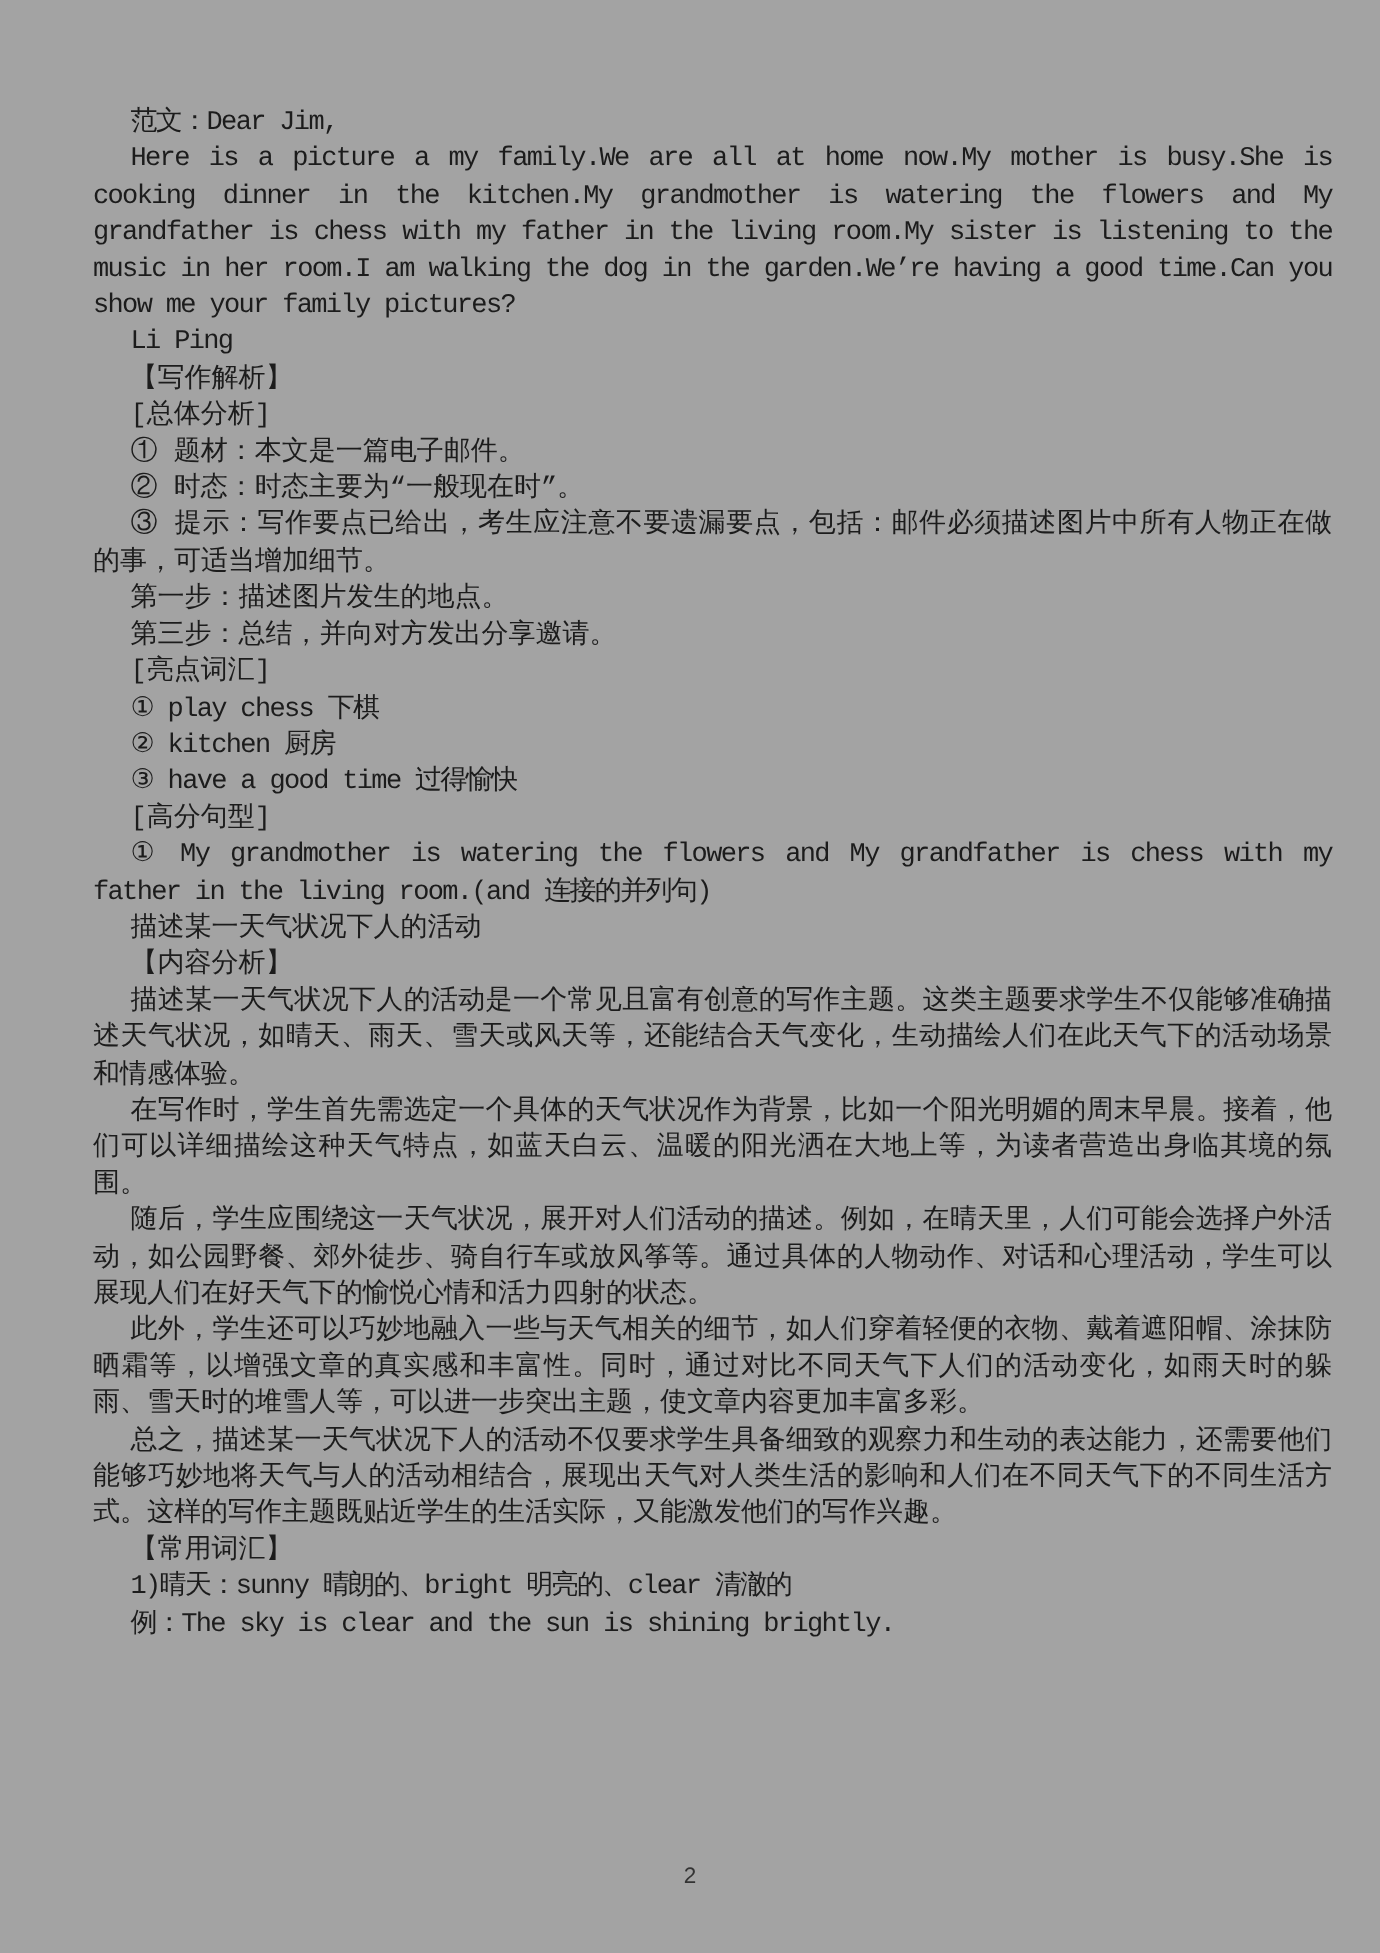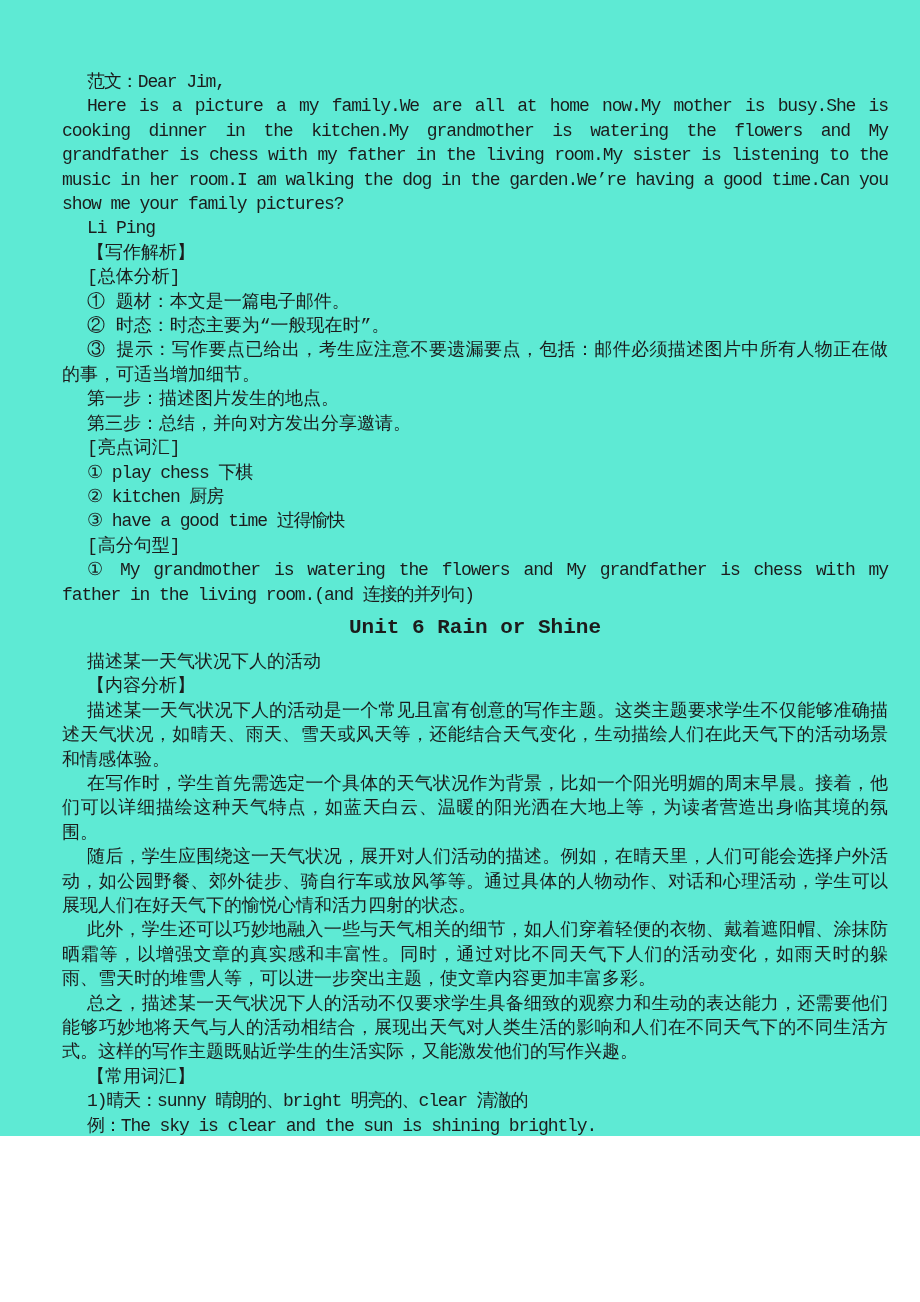--- a/index.html
+++ b/index.html
@@ -3,22 +3,22 @@
 <meta charset="utf-8">
 <style>
   html, body {
     margin: 0;
     padding: 0;
     background: #ffffff;
   }
   .page {
     position: relative;
     width: 920px;
-    height: 1136px;
-    background: #5eead4;
+    height: 1302px;
+    background: #a3a3a3;
     color: #1c1c1c;
     overflow: hidden;
     font-family: "Liberation Mono", "DejaVu Sans Mono", monospace;
   }
   .doc {
     position: absolute;
     left: 62px;
     top: 70px;
     width: 826px;
   }
@@ -71,21 +71,20 @@
       <div class="para zh">②  时态：时态主要为“一般现在时”。</div>
       <div class="para zh">③  提示：写作要点已给出，考生应注意不要遗漏要点，包括：邮件必须描述图片中所有人物正在做的事，可适当增加细节。</div>
       <div class="para zh">第一步：描述图片发生的地点。</div>
       <div class="para zh">第三步：总结，并向对方发出分享邀请。</div>
       <div class="para zh">[亮点词汇]</div>
       <div class="para en">①  play chess 下棋</div>
       <div class="para en">②  kitchen 厨房</div>
       <div class="para en">③  have a good time 过得愉快</div>
       <div class="para zh">[高分句型]</div>
       <div class="para en">① My grandmother is watering the flowers and My grandfather is chess with my father in the living room.(and 连接的并列句)</div>
-      <div class="unit-heading">Unit 6 Rain or Shine</div>
       <div class="para zh">描述某一天气状况下人的活动</div>
       <div class="para zh">【内容分析】</div>
       <div class="para zh">描述某一天气状况下人的活动是一个常见且富有创意的写作主题。这类主题要求学生不仅能够准确描述天气状况，如晴天、雨天、雪天或风天等，还能结合天气变化，生动描绘人们在此天气下的活动场景和情感体验。</div>
       <div class="para zh">在写作时，学生首先需选定一个具体的天气状况作为背景，比如一个阳光明媚的周末早晨。接着，他们可以详细描绘这种天气特点，如蓝天白云、温暖的阳光洒在大地上等，为读者营造出身临其境的氛围。</div>
       <div class="para zh">随后，学生应围绕这一天气状况，展开对人们活动的描述。例如，在晴天里，人们可能会选择户外活动，如公园野餐、郊外徒步、骑自行车或放风筝等。通过具体的人物动作、对话和心理活动，学生可以展现人们在好天气下的愉悦心情和活力四射的状态。</div>
       <div class="para zh">此外，学生还可以巧妙地融入一些与天气相关的细节，如人们穿着轻便的衣物、戴着遮阳帽、涂抹防晒霜等，以增强文章的真实感和丰富性。同时，通过对比不同天气下人们的活动变化，如雨天时的躲雨、雪天时的堆雪人等，可以进一步突出主题，使文章内容更加丰富多彩。</div>
       <div class="para zh">总之，描述某一天气状况下人的活动不仅要求学生具备细致的观察力和生动的表达能力，还需要他们能够巧妙地将天气与人的活动相结合，展现出天气对人类生活的影响和人们在不同天气下的不同生活方式。这样的写作主题既贴近学生的生活实际，又能激发他们的写作兴趣。</div>
       <div class="para zh">【常用词汇】</div>
       <div class="para en">1)晴天：sunny 晴朗的、bright 明亮的、clear 清澈的</div>
       <div class="para en">例：The sky is clear and the sun is shining brightly.</div>

